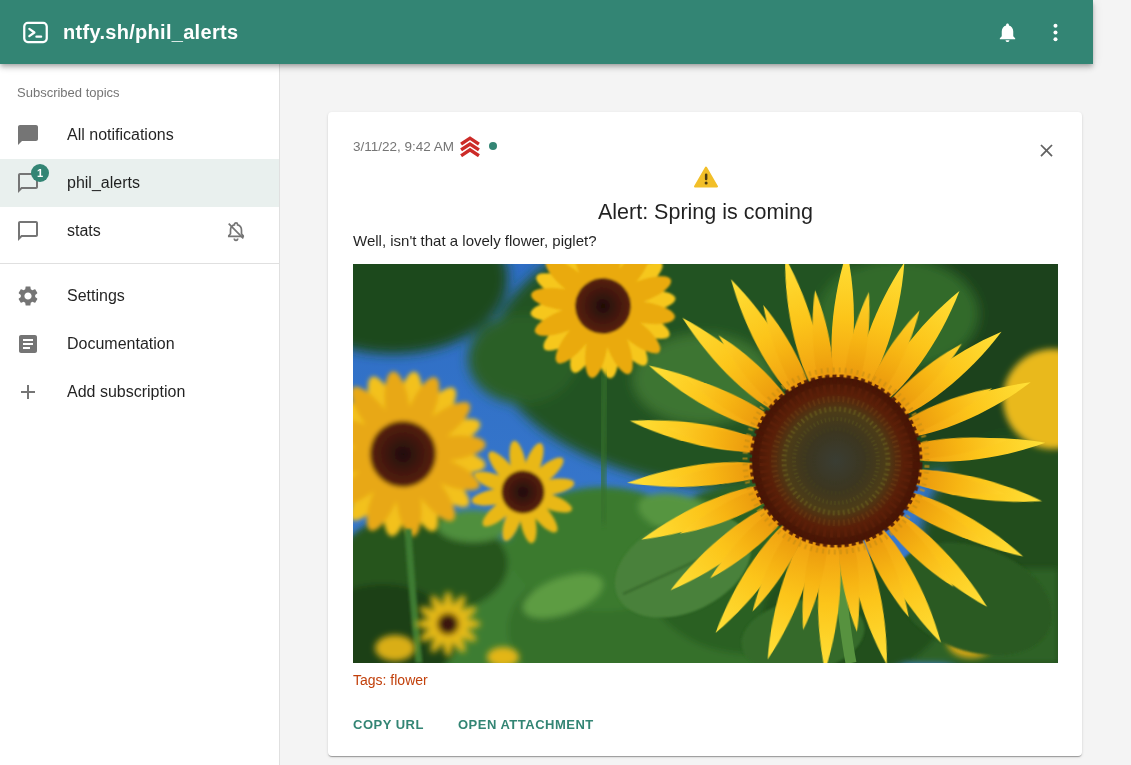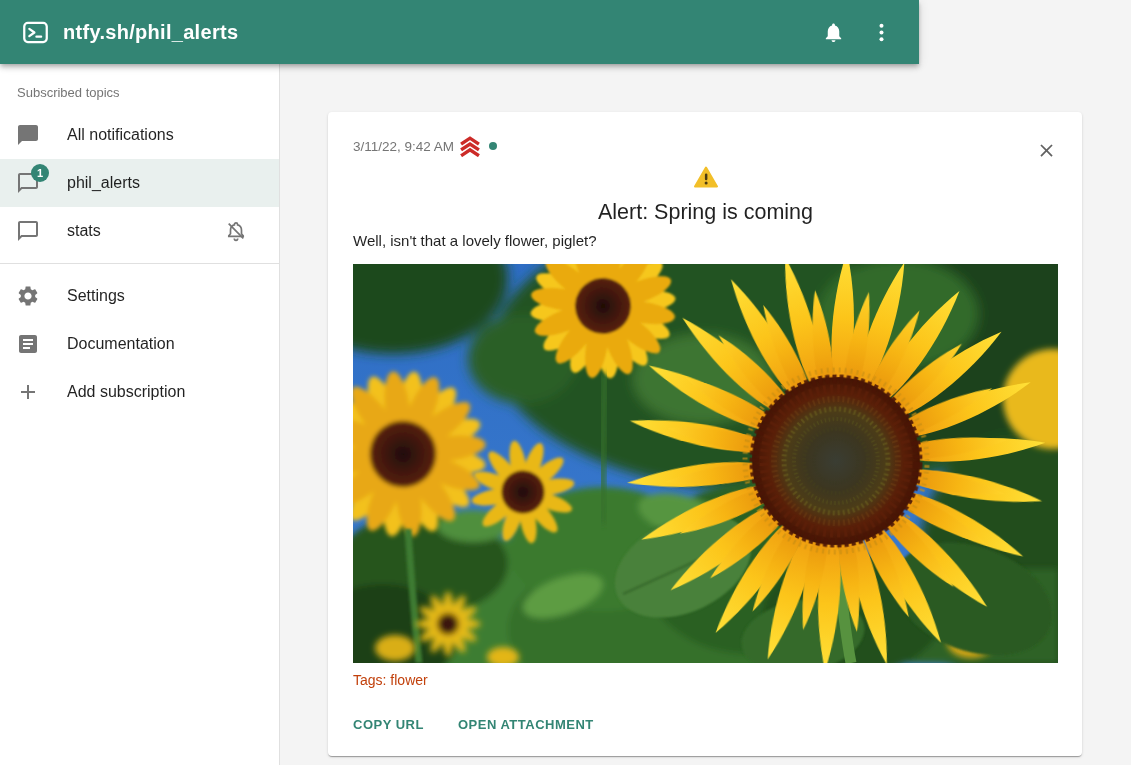--- a/index.html
+++ b/index.html
@@ -5,21 +5,21 @@
   * { box-sizing: border-box; }
   html,body { margin:0; padding:0; }
   body {
     width:1131px; height:765px; overflow:hidden;
     font-family:"Liberation Sans", sans-serif;
     background:#f4f4f4; color:rgba(0,0,0,.87);
   }
 
   
   .appbar {
-    position:fixed; top:0; left:0; width:919px; height:64px;
+    position:fixed; top:0; left:0; width:1093px; height:64px;
     background:#338574; color:#fff;
     display:flex; align-items:center; padding:0 16px;
     box-shadow:0 2px 4px -1px rgba(0,0,0,.2), 0 4px 5px 0 rgba(0,0,0,.14), 0 1px 10px 0 rgba(0,0,0,.12);
     z-index:30;
   }
   .appbar .logo { width:27px; height:27px; margin:0 14px 0 6px; display:flex; }
   .appbar-title { font-size:20px; font-weight:bold; letter-spacing:.3px; }
   .appbar-spacer { flex:1; }
   .icon-btn {
     width:44px; height:44px; border-radius:50%;

